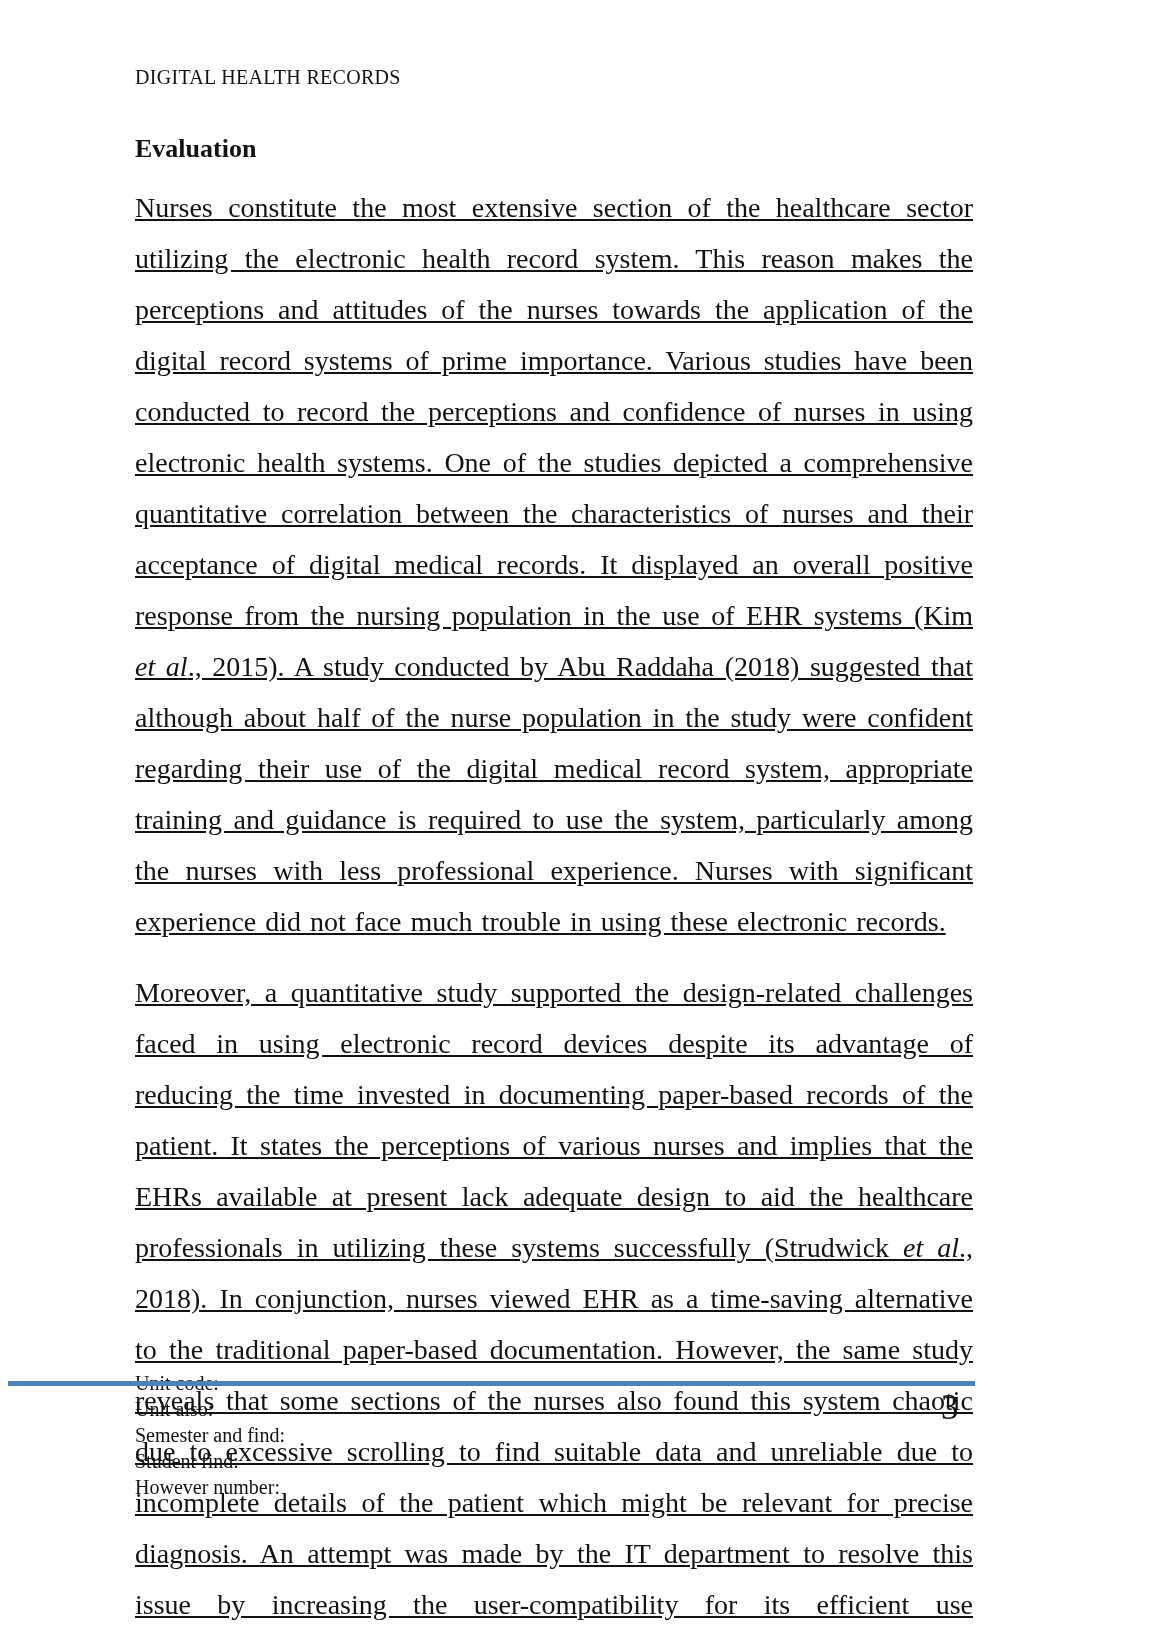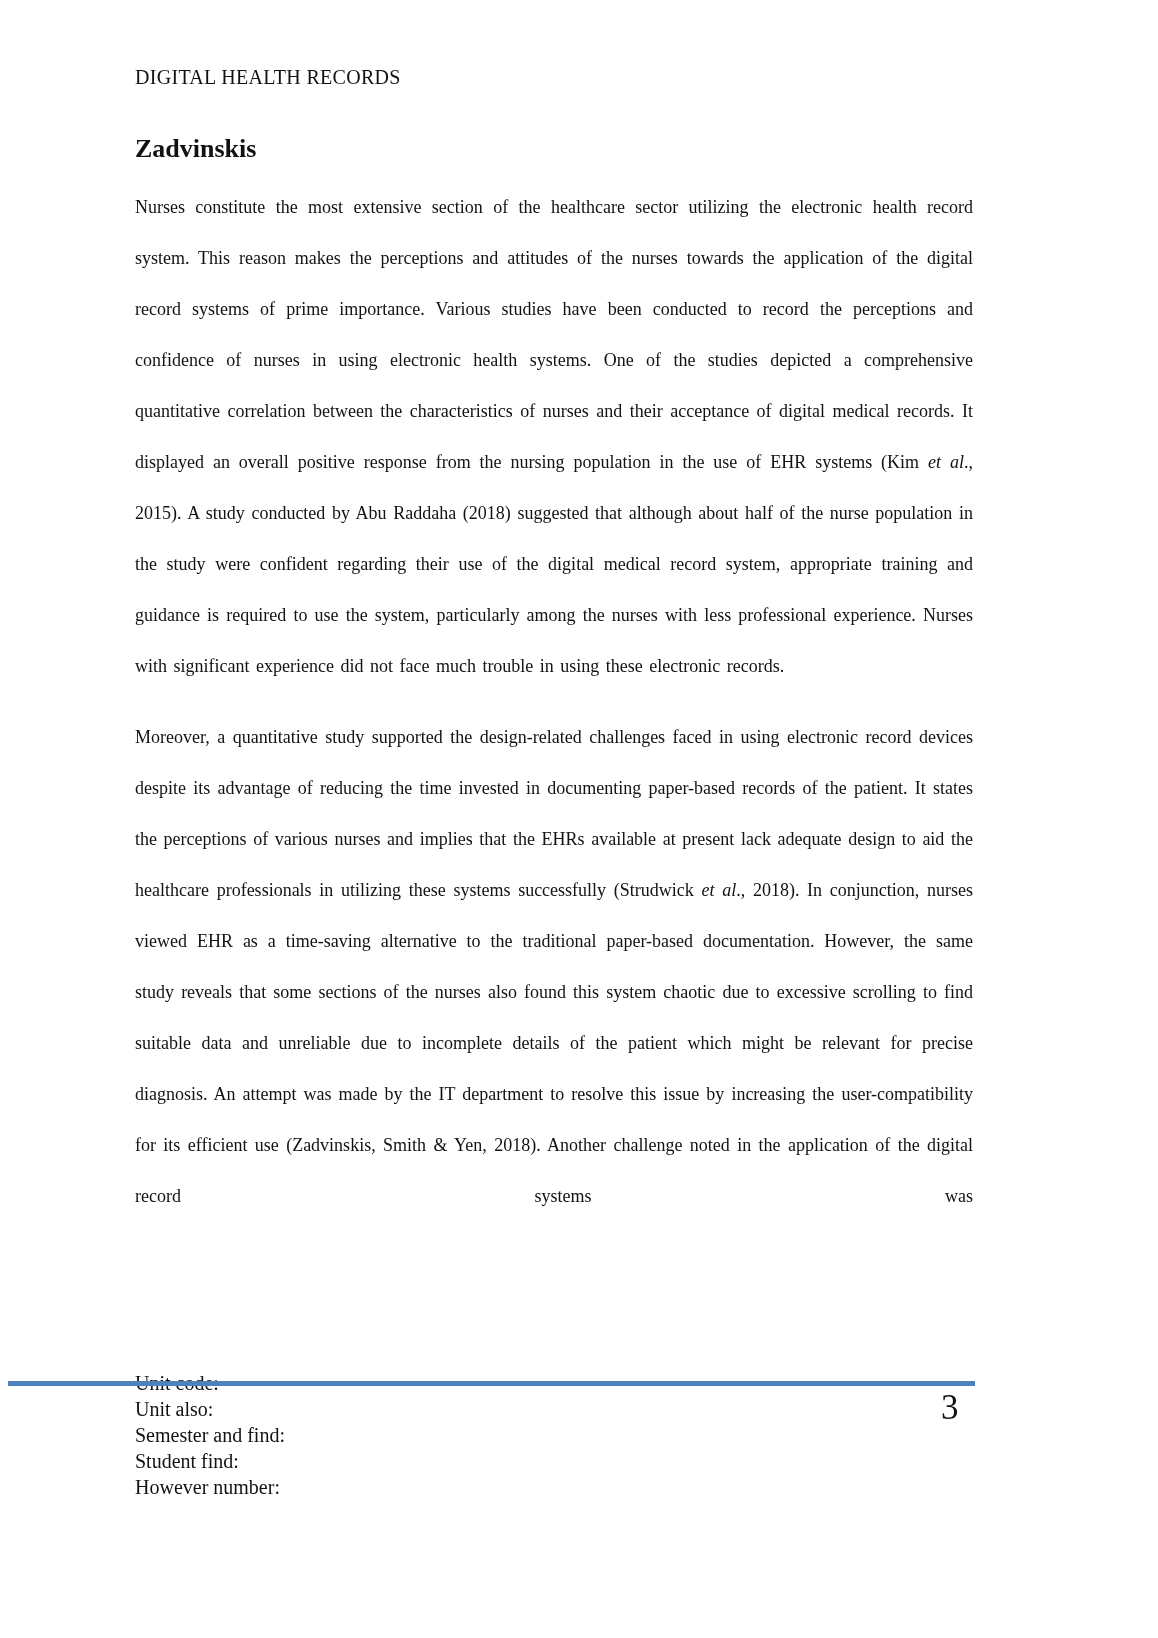--- a/index.html
+++ b/index.html
@@ -28,25 +28,26 @@
     left: 135px;
     top: 134px;
     width: 838px;
   }
   .heading {
     font-size: 26px;
     font-weight: 700;
     margin: 0 0 18px 0;
   }
   .para {
-    font-size: 18px;
+    font-size: 28px;
     line-height: 51px;
     text-align: justify;
     word-spacing: 2px;
     margin: 0 0 20px 0;
+    text-decoration: underline;
   }
   .para.continued {
     text-align-last: justify;
   }
   .italic {
     font-style: italic;
   }
   .footer-rule {
     position: absolute;
     left: 8px;
@@ -71,21 +72,21 @@
     z-index: 2;
   }
 </style>
 </head>
 <body>
 
 <div class="page">
   <header class="running-head">DIGITAL HEALTH RECORDS</header>
 
   <main class="content">
-    <h1 class="heading">Zadvinskis</h1>
+    <h1 class="heading">Evaluation</h1>
     <div>
         <p class="para"><span>Nurses constitute the most extensive section of the healthcare sector utilizing the electronic health record system. This reason makes the perceptions and attitudes of the nurses towards the application of the digital record systems of prime importance. Various studies have been conducted to record the perceptions and confidence of nurses in using electronic health systems. One of the studies depicted a comprehensive quantitative correlation between the characteristics of nurses and their acceptance of digital medical records. It displayed an overall positive response from the nursing population in the use of EHR systems (Kim </span><span class="italic">et al</span><span>., 2015). A study conducted by Abu Raddaha (2018) suggested that although about half of the nurse population in the study were confident regarding their use of the digital medical record system, appropriate training and guidance is required to use the system, particularly among the nurses with less professional experience. Nurses with significant experience did not face much trouble in using these electronic records.</span></p>
         <p class="para continued"><span>Moreover, a quantitative study supported the design-related challenges faced in using electronic record devices despite its advantage of reducing the time invested in documenting paper-based records of the patient. It states the perceptions of various nurses and implies that the EHRs available at present lack adequate design to aid the healthcare professionals in utilizing these systems successfully (Strudwick </span><span class="italic">et al</span><span>., 2018). In conjunction, nurses viewed EHR as a time-saving alternative to the traditional paper-based documentation. However, the same study reveals that some sections of the nurses also found this system chaotic due to excessive scrolling to find suitable data and unreliable due to incomplete details of the patient which might be relevant for precise diagnosis. An attempt was made by the IT department to resolve this issue by increasing the user-compatibility for its efficient use (Zadvinskis, Smith &amp; Yen, 2018). Another challenge noted in the application of the digital record systems was</span></p>
       </div>
   </main>
 
   <div class="footer-rule" style="background: rgb(79, 129, 189);"></div>
 
   <div class="footer-fields">
       <div>Unit code:</div>

